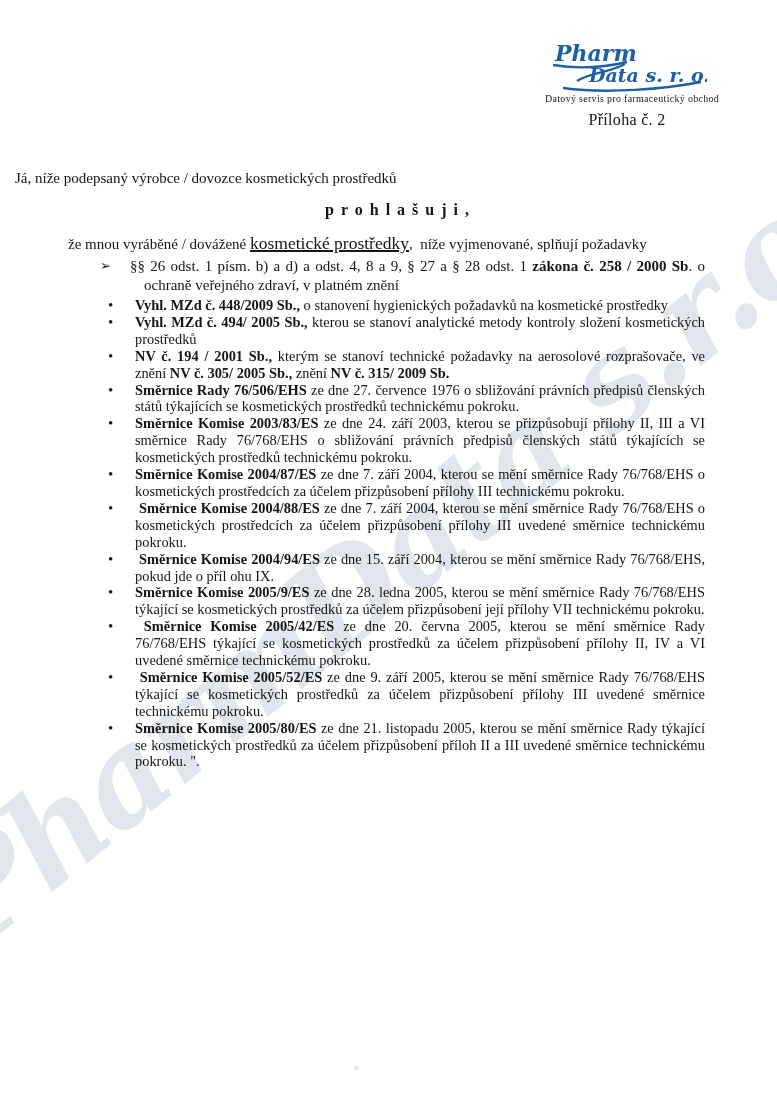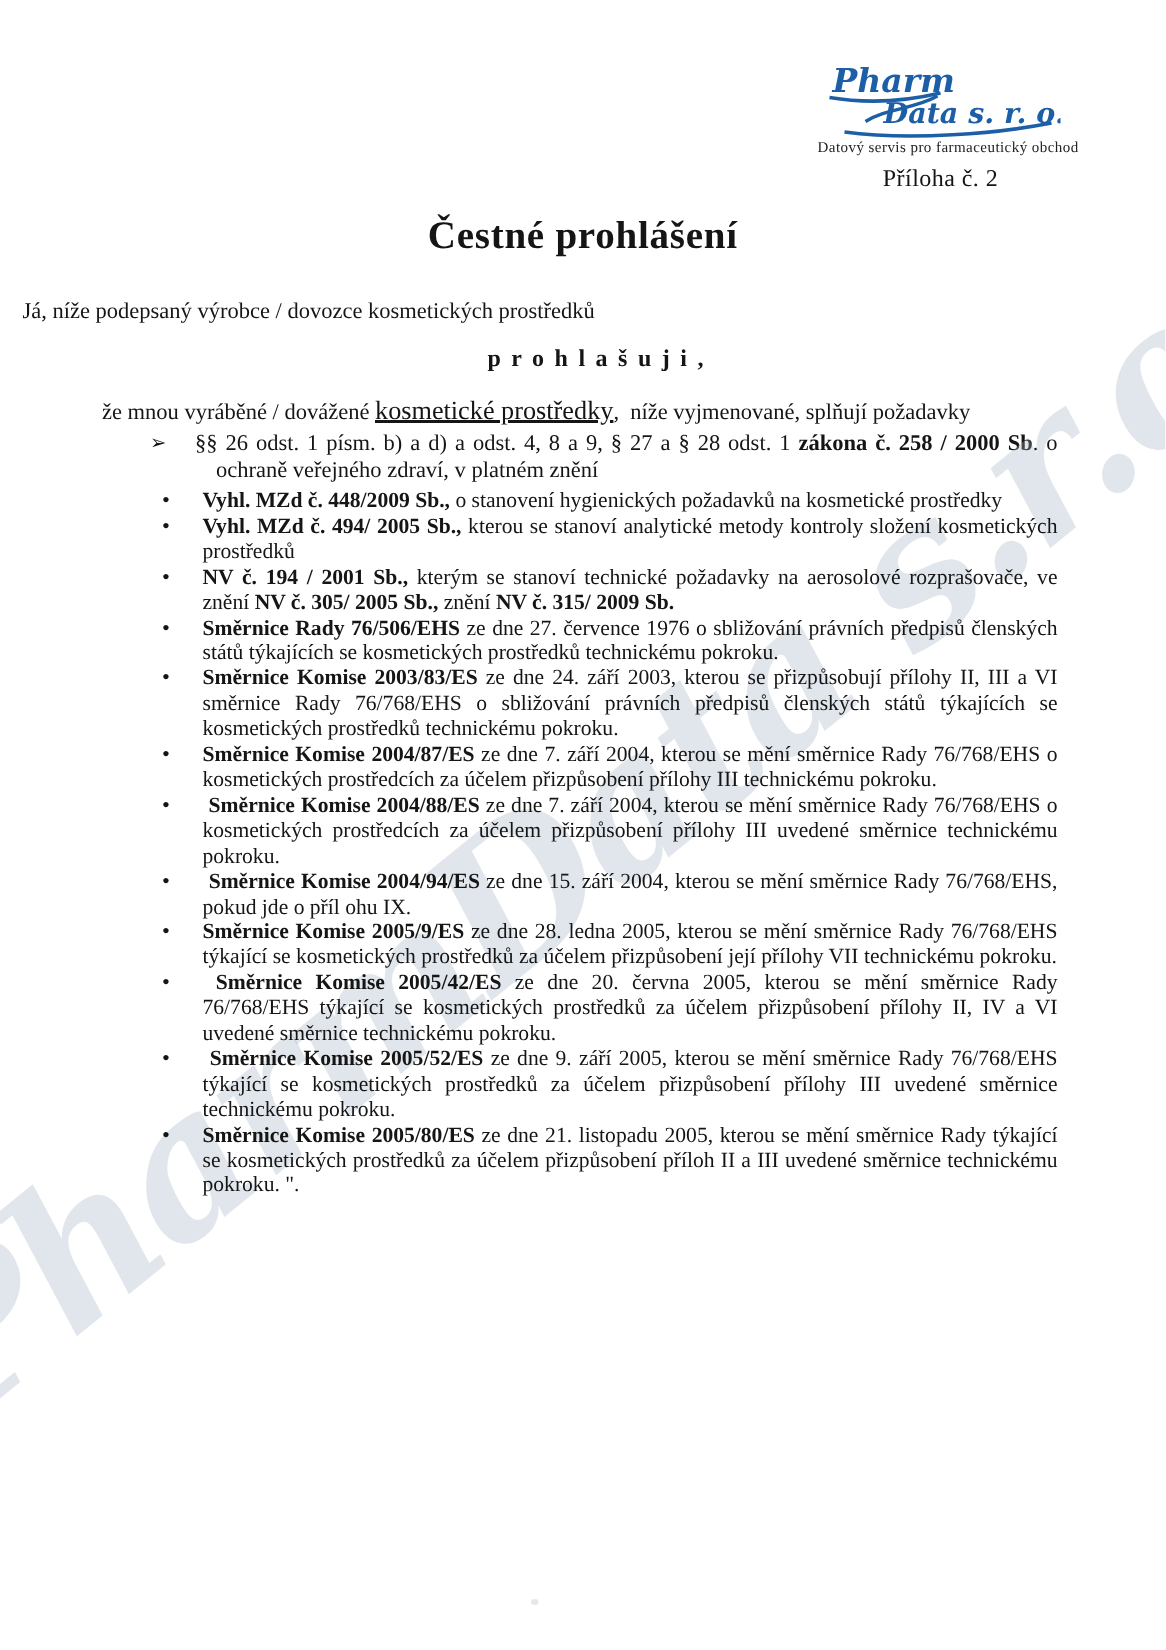--- a/index.html
+++ b/index.html
@@ -125,21 +125,20 @@
       <path d="M6 25 Q 42 31 80 22" fill="none" stroke-width="2.4" stroke="#1d5fa7"></path>
       <path d="M78 24 C 62 33 44 32 30 41" fill="none" stroke-width="2.2" stroke="#1d5fa7"></path>
       <path d="M16 48 C 60 54 118 49 154 42" fill="none" stroke-width="2.4" stroke="#1d5fa7"></path>
     </svg>
     <div class="tagline">Datový servis pro farmaceutický obchod</div>
     <div class="attachment">Příloha č. 2</div>
   </div>
 
   <div class="content">
 
-    <h1 class="doc-title">Čestné prohlášení</h1>
 
     <p class="subject-line">Já, níže podepsaný výrobce / dovozce kosmetických prostředků</p>
 
     <p class="declare-line">prohlašuji,</p>
 
     <p class="lead"><span>že mnou vyráběné / dovážené </span><span class="hl">kosmetické prostředky</span><span>,&nbsp; níže vyjmenované, splňují požadavky</span></p>
 
     <p class="law"><span class="arrow">➢</span><span>§§ 26 odst. 1 písm. b) a d) a odst. 4, 8 a 9, § 27 a § 28 odst. 1 </span><b>zákona č. 258 / 2000 Sb</b><span>. o ochraně veřejného zdraví, v platném znění</span></p>
 
 

